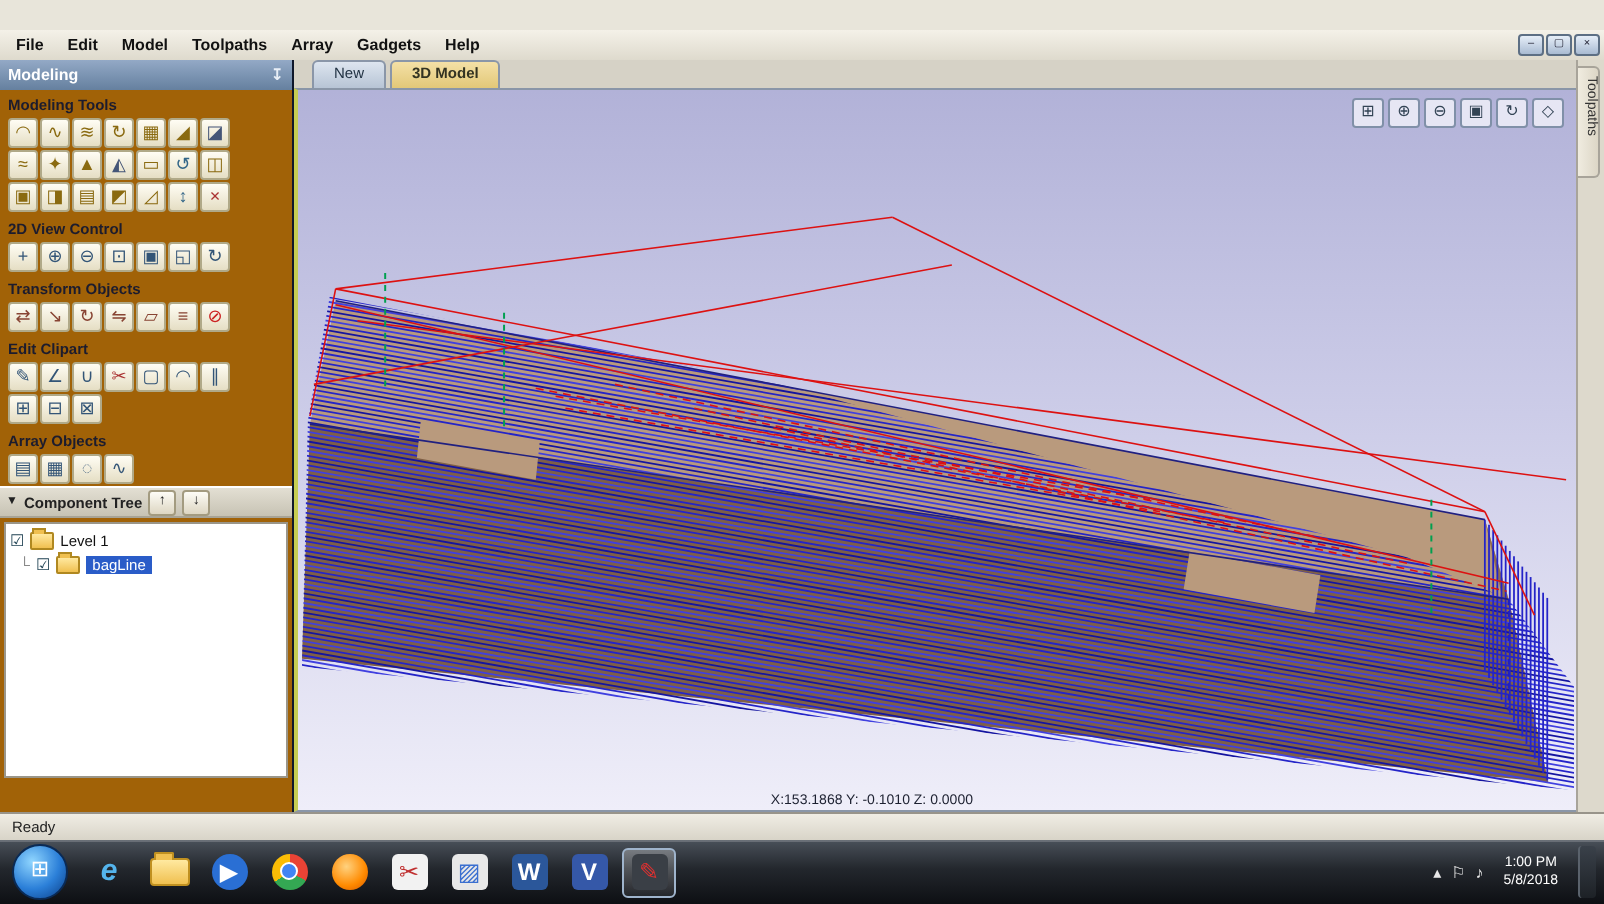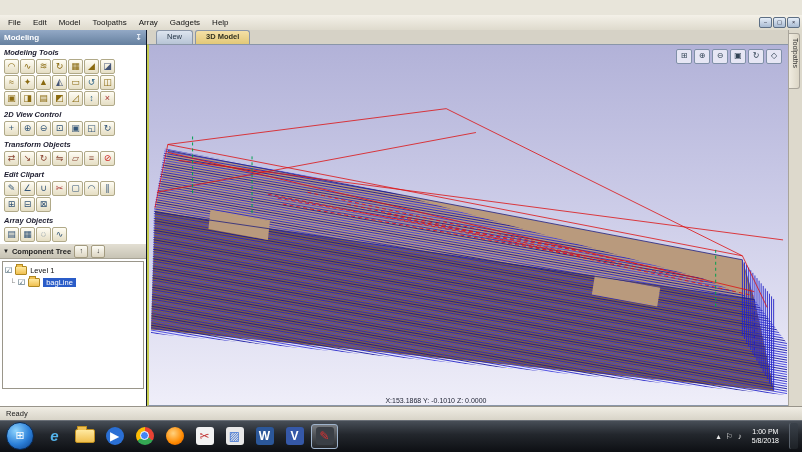--- a/index.html
+++ b/index.html
@@ -13,31 +13,31 @@
   .app-ico{width:9px;height:9px;background:linear-gradient(#e06040,#971f10);border-radius:2px;
     color:#fff;font-size:6px;line-height:9px;text-align:center;margin-right:4px;flex:0 0 auto;}
   .win-btns{margin-left:auto;display:flex;gap:1px;}
   .wbtn{width:14px;height:11px;font-size:6.5px;line-height:10px;text-align:center;
     background:linear-gradient(#e6eef8,#a9bbd2);border:1px solid #5d6f84;border-radius:2px;color:#223;}
   .wbtn.close{background:linear-gradient(#f09a8a,#c0392b);color:#fff;}
   
   .menubar{position:absolute;top:15px;left:0;right:0;height:15px;
     background:linear-gradient(#f4f1e8,#dedacd);border-bottom:1px solid #b3afa2;
     display:flex;align-items:center;font-size:8px;color:#111;padding-left:2px;}
-  .menu-item{padding:0 6px;line-height:14px;}
+  .menu-item{padding:0 6px;line-height:14px;font-weight:bold;}
   .child-btns{margin-left:auto;display:flex;gap:1px;padding-right:2px;}
   .wbtn.mini{width:11px;height:9px;line-height:8px;font-size:5.5px;}
   
   .sidebar{position:absolute;top:30px;left:0;width:146px;bottom:29px;
-    background:#ffffff;border-right:4px solid #0f172a;}
+    background:#a16207;border-right:4px solid #0f172a;}
   .panel-header{height:15px;background:linear-gradient(#93a9c6,#65809f);color:#fff;
     font-size:8px;font-weight:bold;display:flex;align-items:center;padding:0 4px;}
   .pin{margin-left:auto;font-size:8px;color:#e8eef6;}
   .section{padding:2px 4px 1px;}
-  .section-label{font-size:7.5px;font-weight:bold;color:#1c1c2e;margin:1px 0 2px;font-style:italic;}
+  .section-label{font-size:7.5px;font-weight:bold;color:#1c1c2e;margin:1px 0 2px;}
   .grid{display:flex;flex-wrap:wrap;gap:1px;width:122px;}
   .ticon{width:15px;height:15px;border:1px solid #b0a988;border-radius:2px;box-sizing:border-box;
     background:linear-gradient(#fffdf4,#e5dec4);font-size:9px;line-height:13px;text-align:center;}
   .tree-header{height:14px;background:linear-gradient(#e3dfd3,#c7c3b4);border-top:1px solid #fff;
     border-bottom:1px solid #a8a496;display:flex;align-items:center;font-size:7.5px;
     font-weight:bold;color:#222;padding:0 3px;gap:3px;}
   .tree-btn{width:12px;height:11px;font-size:7px;line-height:10px;text-align:center;
     background:linear-gradient(#fdfcf6,#ddd6c2);border:1px solid #a39b80;border-radius:2px;}
   .tree-btn:first-of-type{margin-left:auto;}
   .tree{margin:2px;background:#fff;border:1px solid #9a968a;height:122px;font-size:7.5px;

